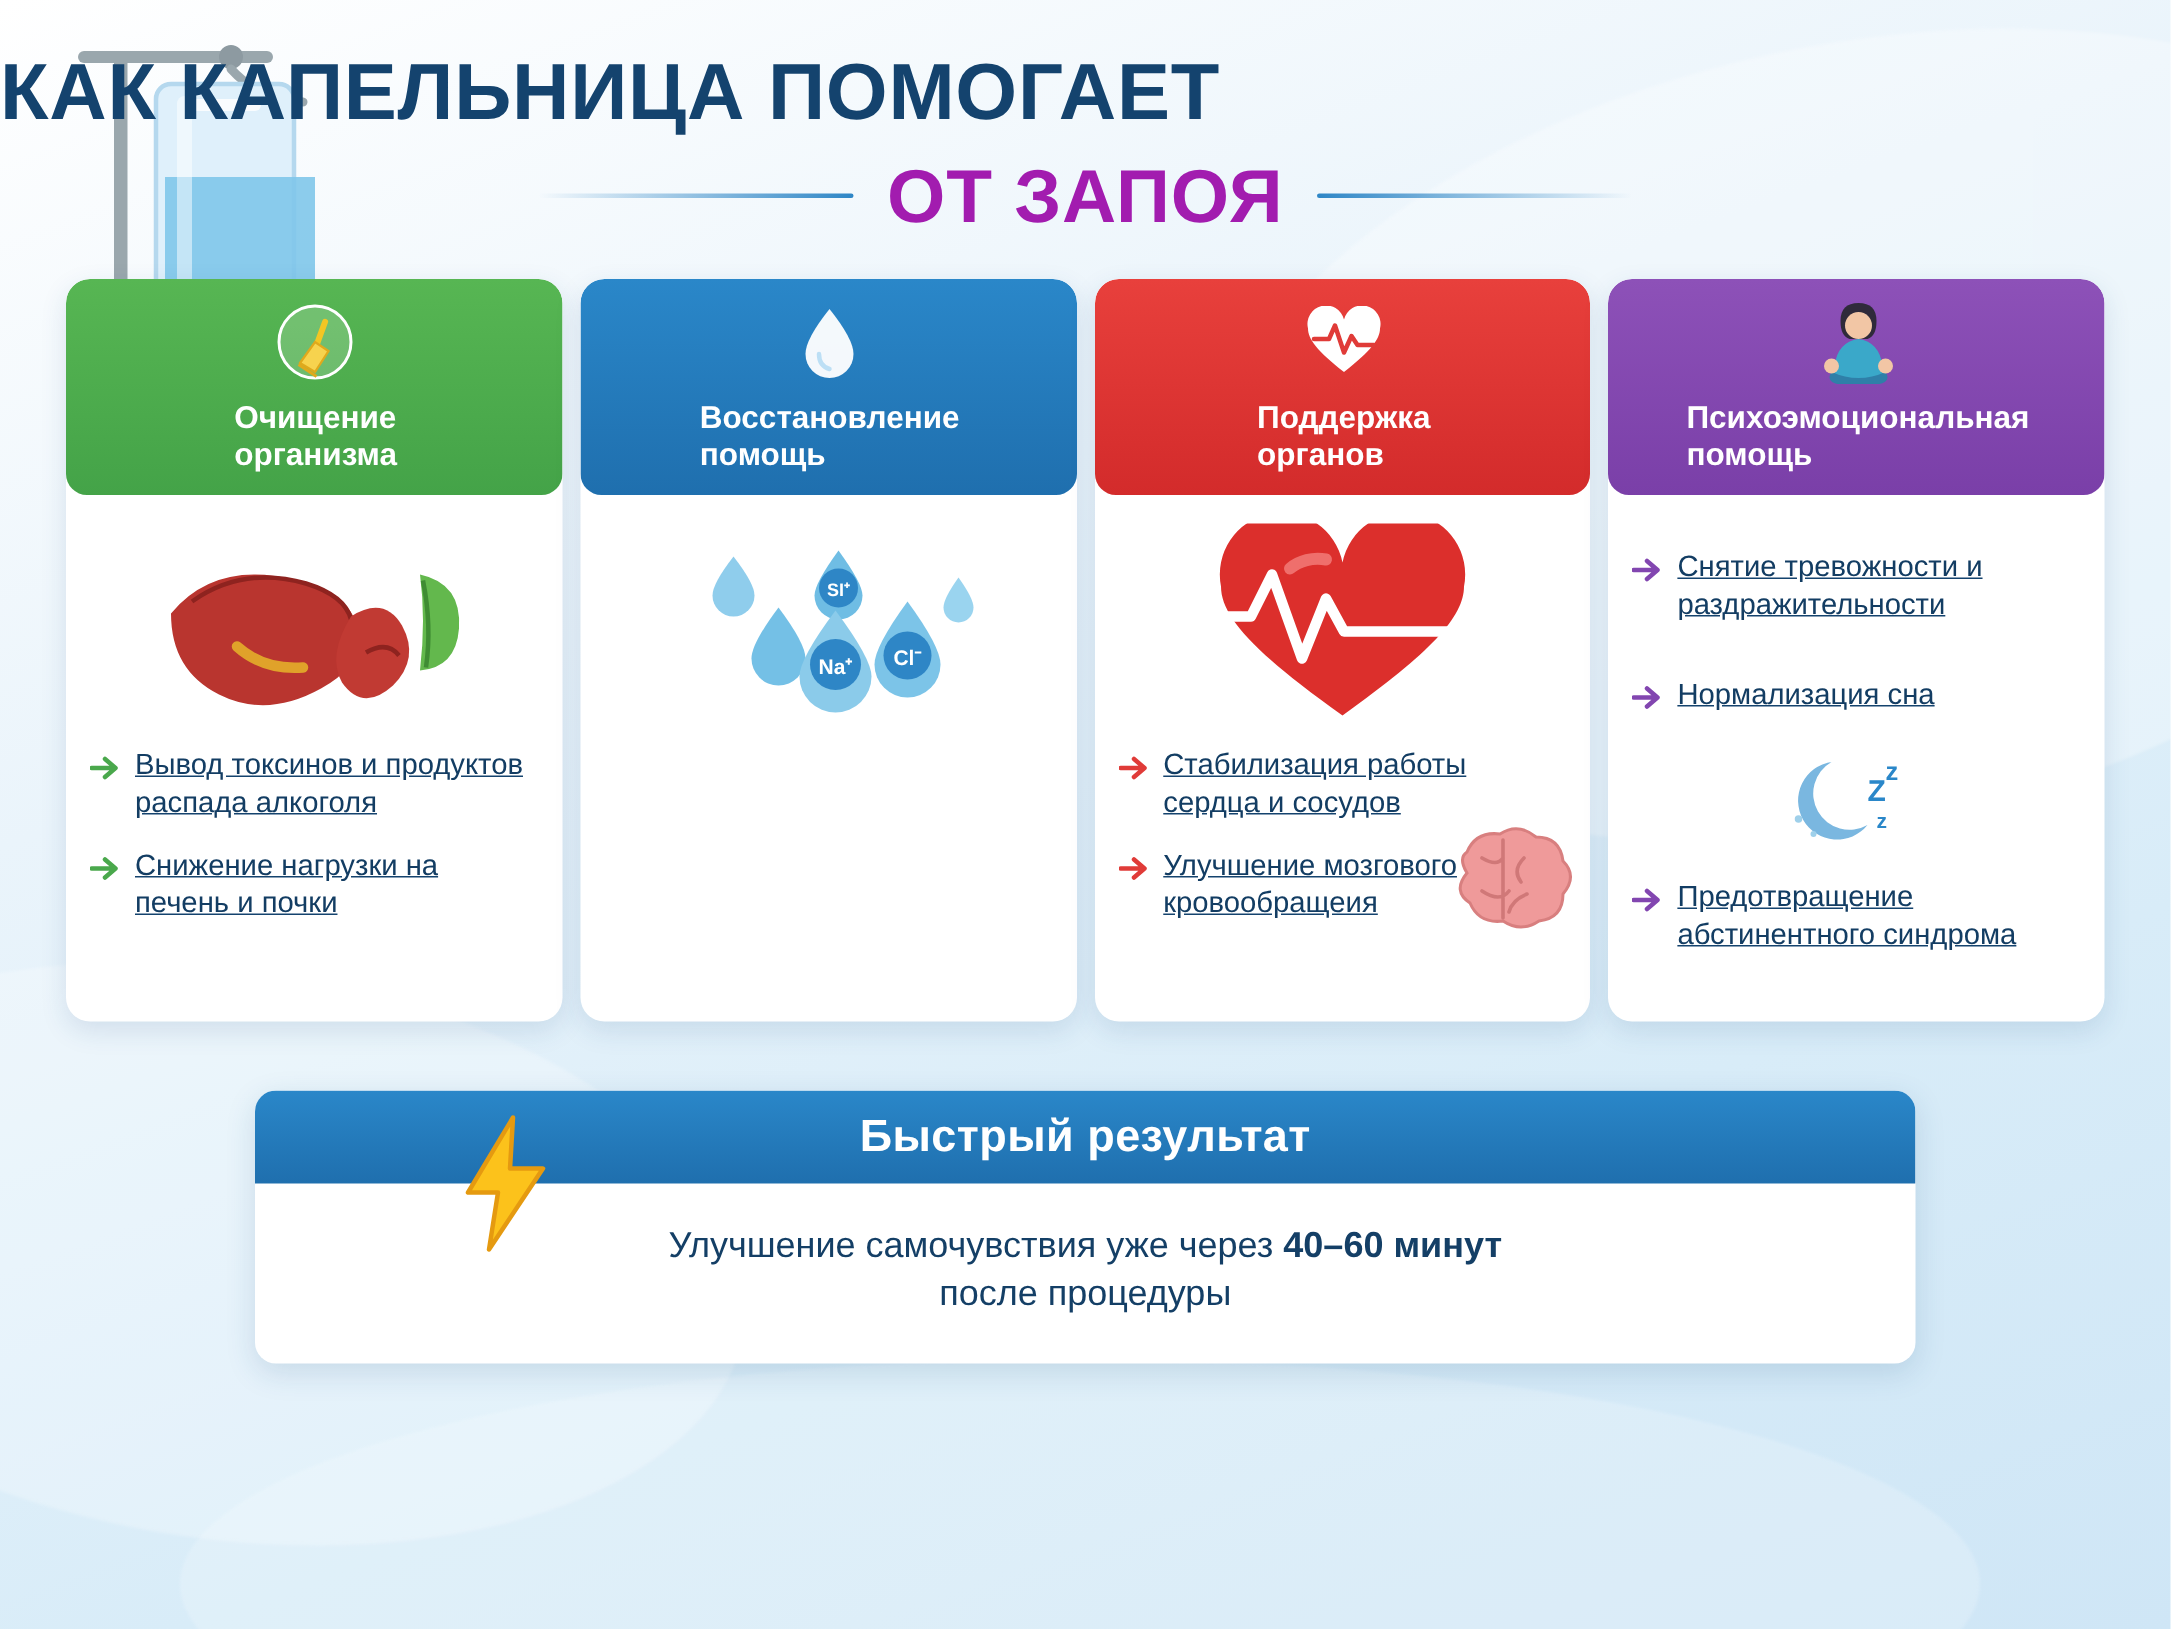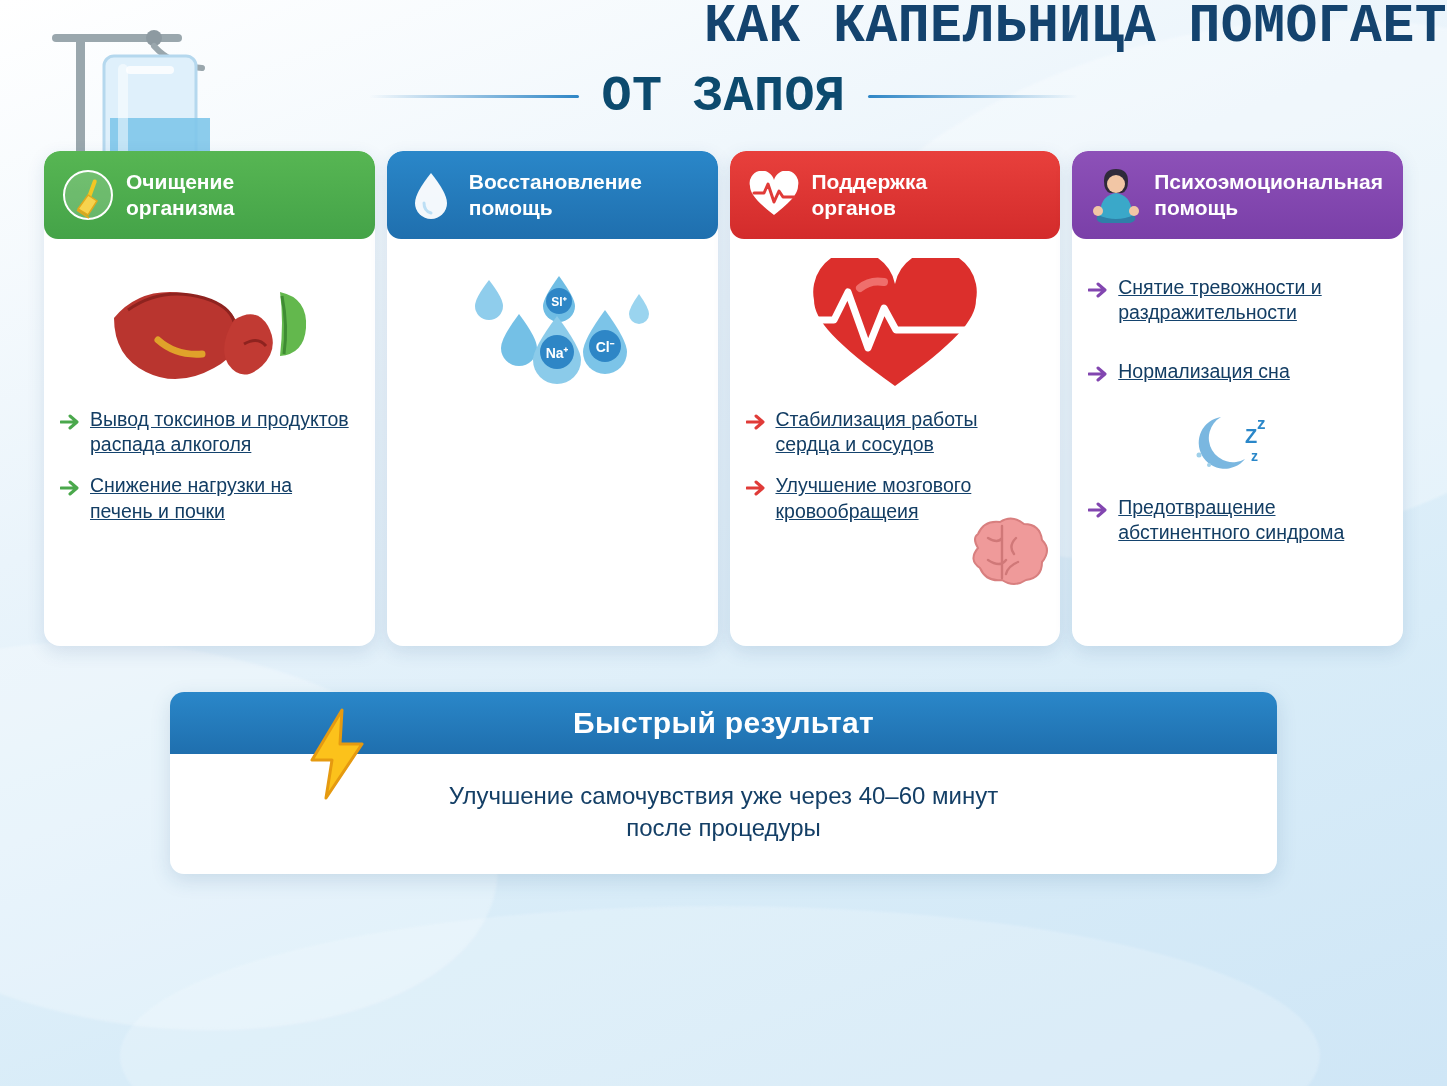--- a/index.html
+++ b/index.html
@@ -33,22 +33,22 @@
     top: 8px;
     width: 210px;
     height: 520px;
     z-index: 5;
   }
 
   
   header {
     position: relative;
     z-index: 6;
-    text-align: right;
-    font-family: Liberation Mono, monospace;
+    padding-top: 34px;
+    text-align: left;
   }
   .title-main {
     font-size: 53px;
     font-weight: bold;
     letter-spacing: .5px;
     color: #14436e;
     line-height: 1.05;
   }
   .subtitle-row {
     margin-top: 12px;
@@ -60,21 +60,21 @@
   .sub-line {
     height: 3px;
     width: 210px;
     background: linear-gradient(90deg, rgba(33,118,174,0) 0%, #2e86c6 100%);
     border-radius: 2px;
   }
   .sub-line.right { background: linear-gradient(90deg, #2e86c6 0%, rgba(33,118,174,0) 100%); }
   .title-sub {
     font-size: 50px;
     font-weight: bold;
-    color: #0c4a6e;
+    color: #a21caf;
     letter-spacing: .5px;
   }
 
   
   .cards {
     position: relative;
     z-index: 6;
     display: flex;
     gap: 12px;
     padding: 0 44px;
@@ -93,20 +93,21 @@
     position: relative;
   }
   .card-head {
     display: flex;
     align-items: center;
     gap: 10px;
     padding: 14px 14px 14px 16px;
     min-height: 88px;
     border-radius: 16px 16px 14px 14px;
     color: #fff;
+    flex-direction: column;
   }
   .card-head .head-icon {
     width: 56px;
     height: 56px;
     flex: 0 0 56px;
     display: flex;
     align-items: center;
     justify-content: center;
   }
   .card-head .head-title {
@@ -164,21 +165,21 @@
     padding: 14px 10px;
     letter-spacing: .3px;
   }
   .banner-body {
     padding: 26px 30px 30px 30px;
     text-align: center;
     font-size: 24px;
     color: #143f66;
     line-height: 1.35;
   }
-  .banner-body b { font-weight: normal; }
+  .banner-body b { font-weight: bold; }
   .bolt {
     position: absolute;
     left: 130px;
     top: 16px;
     width: 74px;
     height: 92px;
     z-index: 7;
   }
 </style>
 </head>

